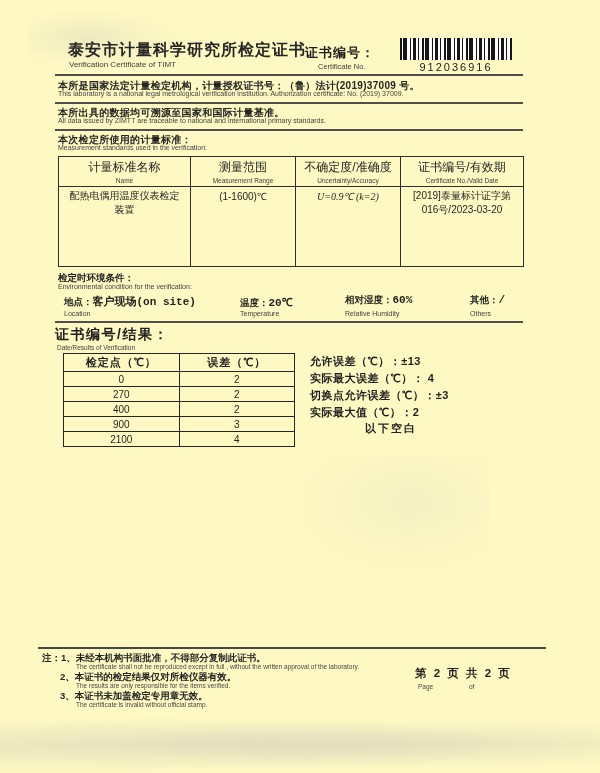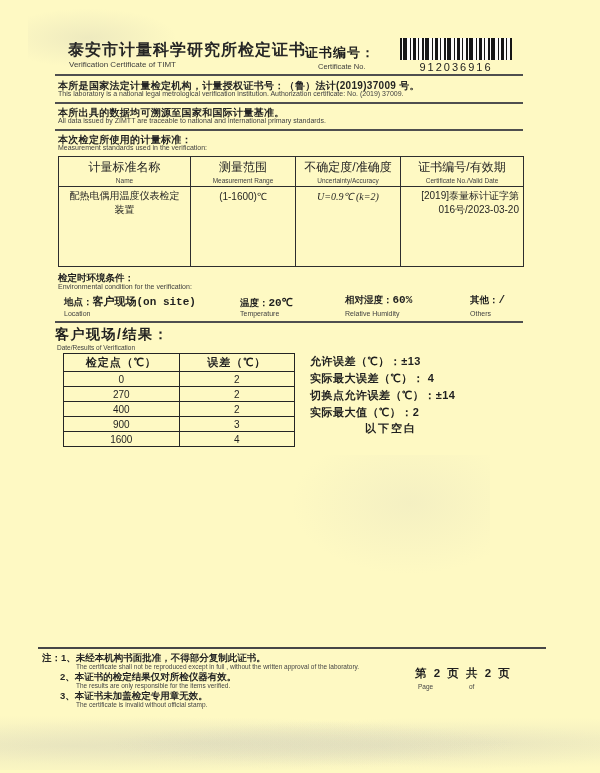--- a/index.html
+++ b/index.html
@@ -47,21 +47,21 @@
   .std-table th, .std-table td { border:1.5px solid #2e2e2e; padding:2px 4px; }
   .std-table th { height:30px; font-weight:normal; vertical-align:middle; }
   .std-table td { height:80px; vertical-align:top; font-size:10px; }
   .std-table .c1 { width:132px; } .std-table .c2 { width:105px; }
   .std-table .c3 { width:105px; } .std-table .c4 { width:123px; }
   .th-zh { display:block; font-size:12px; font-weight:400; color:#242424; }
   .th-en { display:block; font-size:6.5px; color:#414141; margin-top:1px; }
   .td-c { text-align:center; }
   .td-c .wrap { display:inline-block; max-width:112px; }
   .td-italic { text-align:center; font-family:"Liberation Serif", serif; font-style:italic; }
-  .td-left { text-align:right; font-size:9.5px; padding:2px 2px; }
+  .td-left { text-align:center; font-size:9.5px; padding:2px 2px; }
 
   
   .env-title-zh { left:58px; top:272px; font-size:9.5px; font-weight:600; }
   .env-title-en { left:58px; top:283px; font-size:7px; color:#414141; }
   .env-field { top:294px; font-size:9.5px; white-space:nowrap; }
   .env-field .lbl { font-size:9.5px; font-weight:600; }
   .env-field .val { font-size:11px; font-weight:bold; font-family:"Liberation Mono", monospace; }
   .env-en { top:310px; font-size:7px; color:#414141; }
   .f1 { left:58px;margin-left:6px; } .f2 { left:240px; } .f3 { left:345px; } .f4 { left:470px; }
 
@@ -159,21 +159,21 @@
   <div class="abs env-field f4">
     <span class="lbl">其他：</span><span class="val">/</span>
   </div>
   <div class="abs env-en f1">Location</div>
   <div class="abs env-en f2">Temperature</div>
   <div class="abs env-en f3">Relative Humidity</div>
   <div class="abs env-en f4">Others</div>
 
   <div class="rule" style="top:321px;"></div>
 
-  <div class="abs res-title-zh">客户现场/结果：</div>
+  <div class="abs res-title-zh">证书编号/结果：</div>
   <div class="abs res-title-en">Date/Results of Verification</div>
 
   <table class="res-table">
     <tbody>
         <tr>
       <th>检定点（℃）</th>
       <th>误差（℃）</th>
     </tr>
     <tr>
       <td>0</td>
@@ -185,30 +185,30 @@
     </tr>
     <tr>
       <td>400</td>
       <td>2</td>
     </tr>
     <tr>
       <td>900</td>
       <td>3</td>
     </tr>
     <tr>
-      <td>1600</td>
+      <td>2100</td>
       <td>4</td>
     </tr>
   </tbody>
     </table>
 
   <div class="abs annots">
     <div>允许误差（℃）：±13</div>
     <div>实际最大误差（℃）： 4</div>
-    <div>切换点允许误差（℃）：±14</div>
+    <div>切换点允许误差（℃）：±3</div>
     <div>实际最大值（℃）：2</div>
   </div>
   <div class="abs end-note">以下空白</div>
 
   <div class="foot-rule"></div>
 
   <div class="abs note-zh nz1">
     <span>注：</span><span>1、未经本机构书面批准，不得部分复制此证书。</span>
   </div>
   <div class="abs note-en ne1">The certificate shall not be reproduced except in full , without the written approval of the laboratory.</div>

